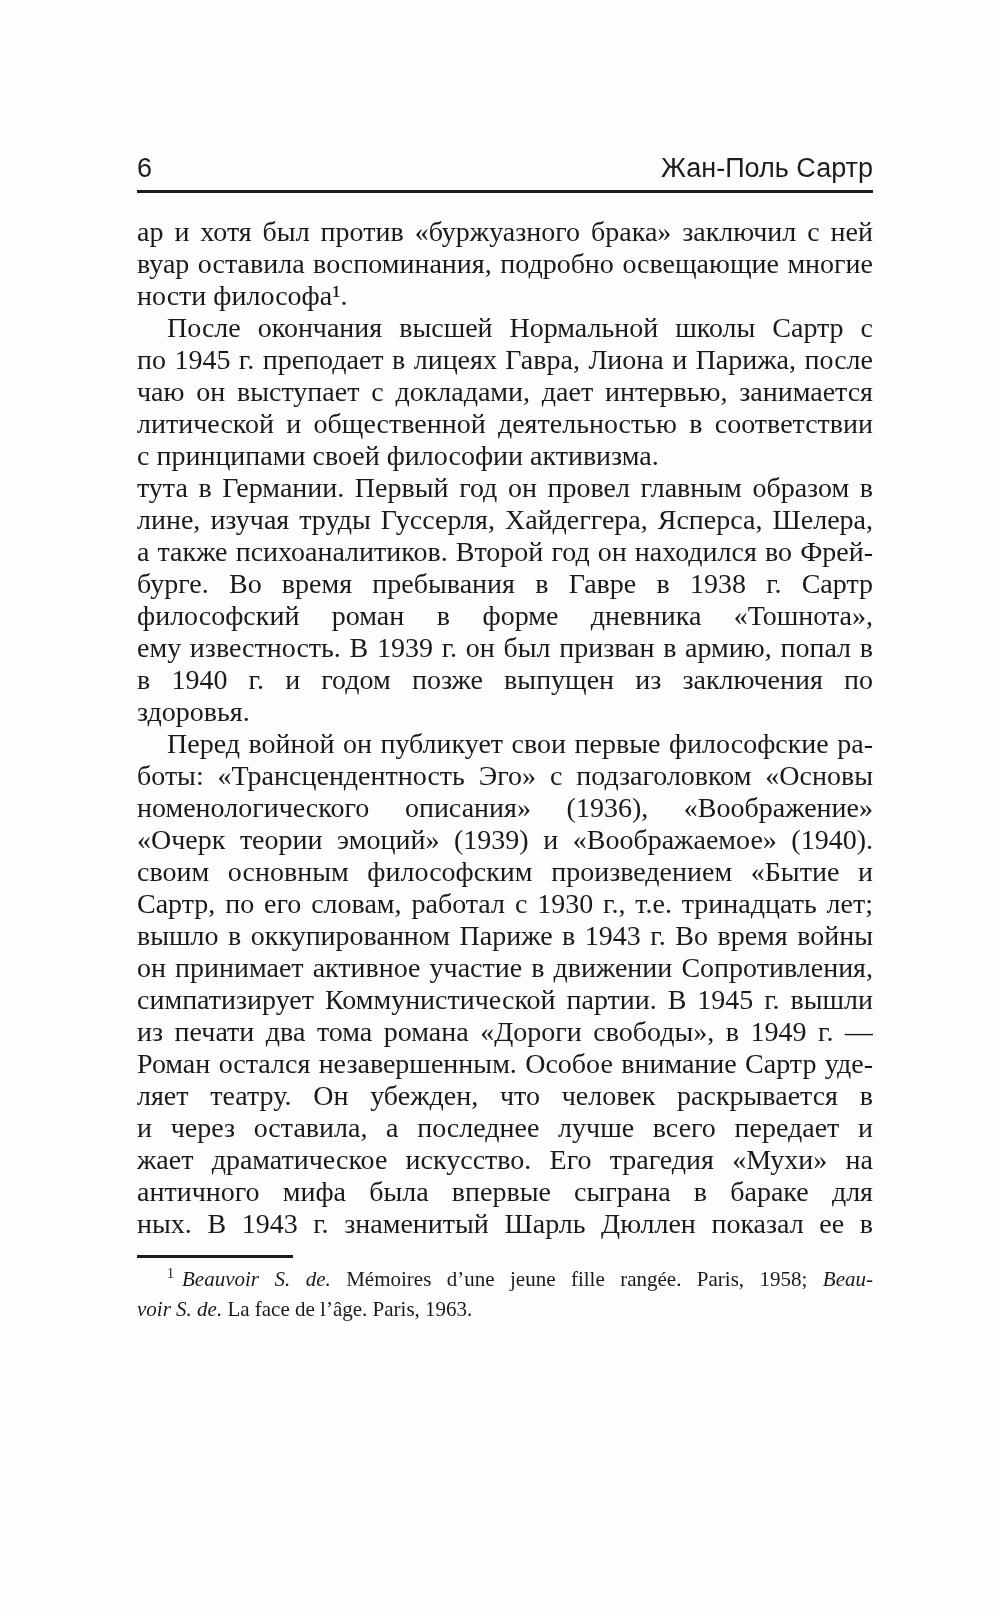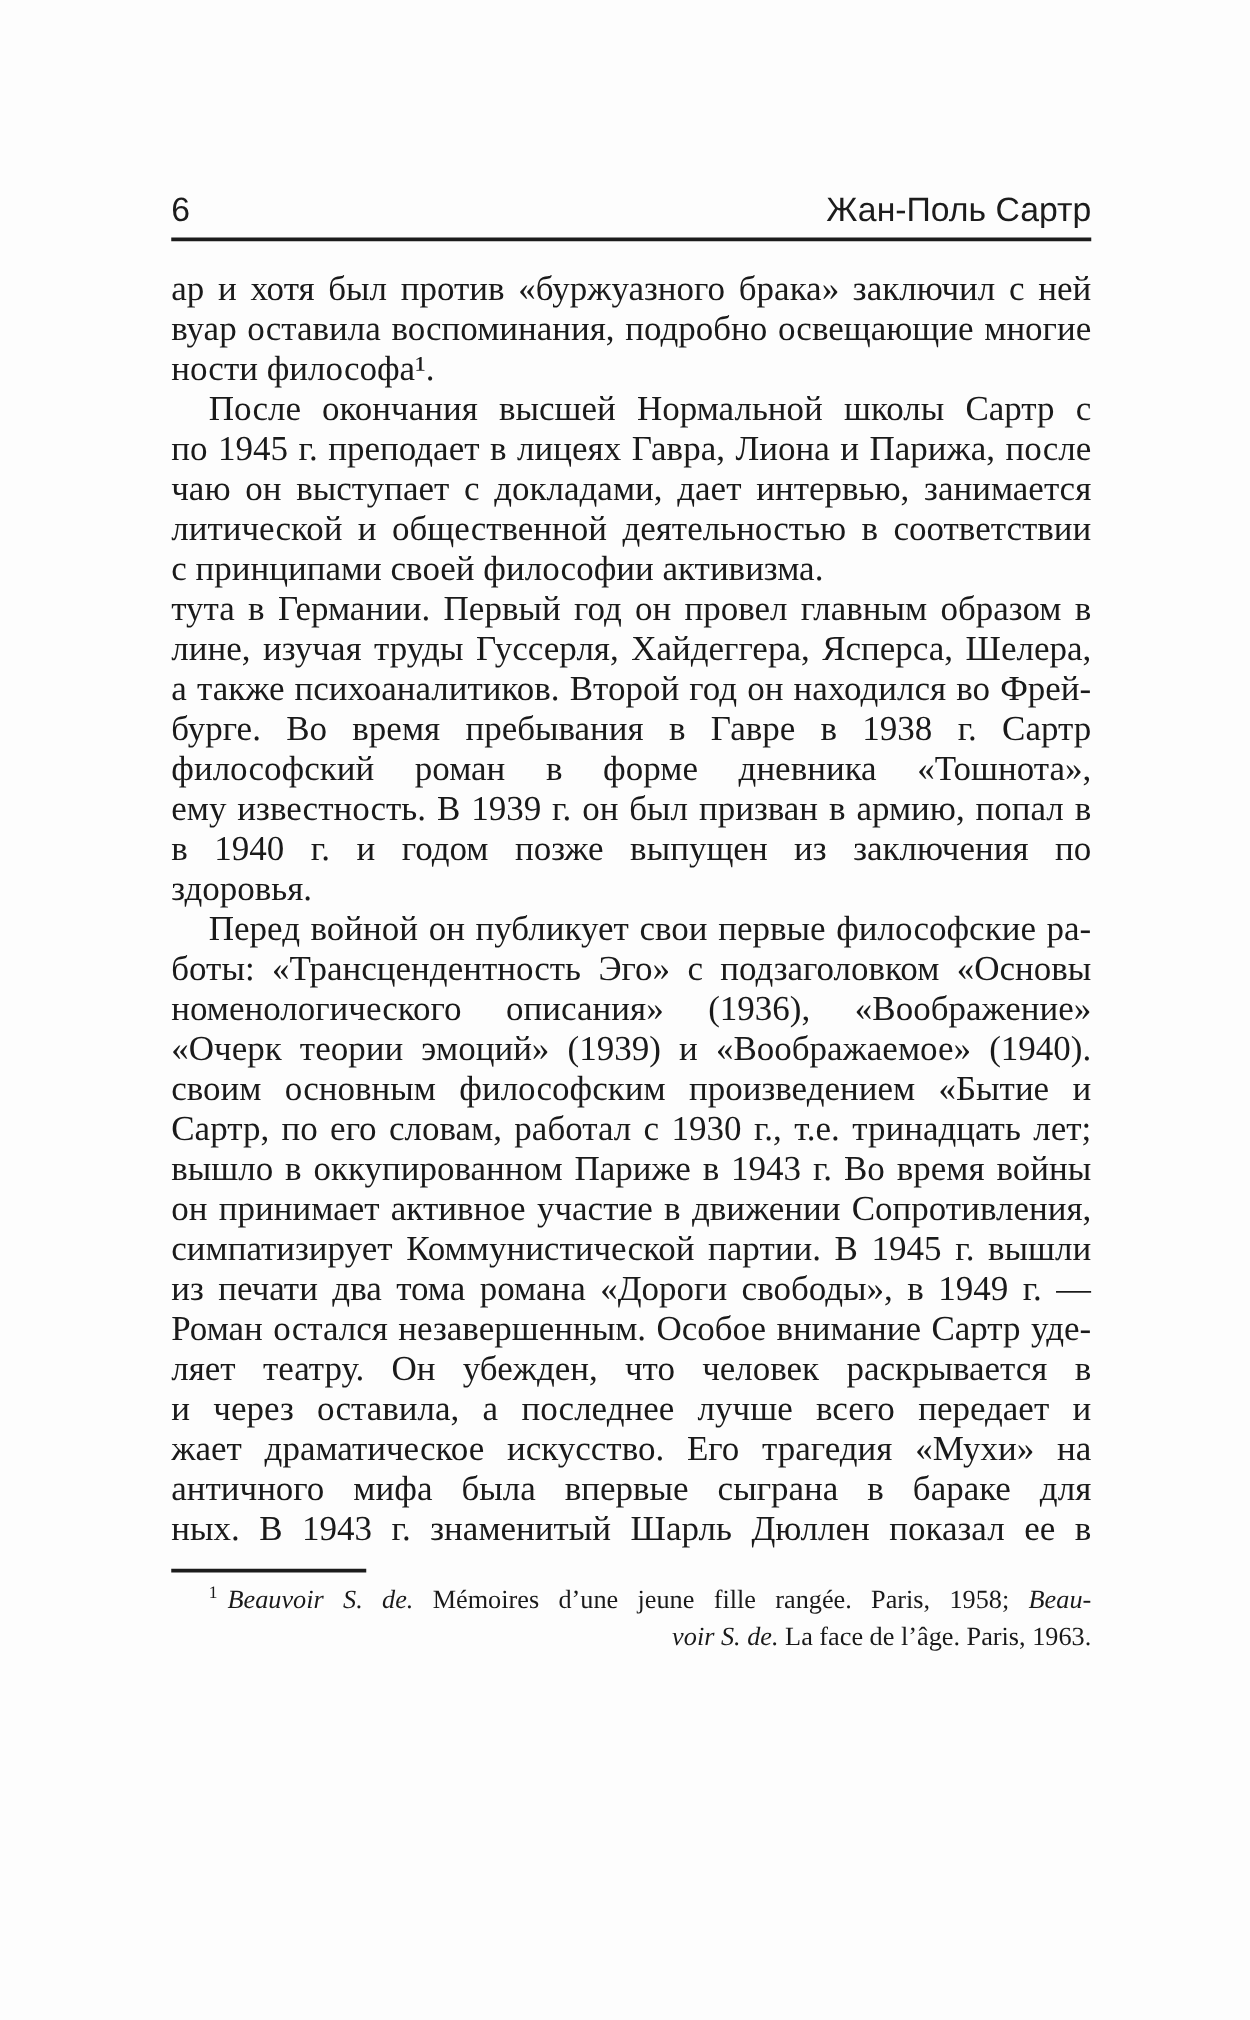--- a/index.html
+++ b/index.html
@@ -53,21 +53,21 @@
     margin-top: 15px;
     width: 156px;
     height: 3px;
     background: #1c1c1c;
   }
   .footnote {
     margin-top: 6px;
     font-size: 21px;
     line-height: 30px;
   }
-  .fn-line { height: 30px; overflow: hidden; text-align: right; }
+  .fn-line { height: 30px; overflow: hidden; }
   .fn-line.justified {
     text-indent: 30px;
     text-align: justify;
     text-align-last: justify;
   }
   .fn-marker {
     font-size: 14px;
     vertical-align: super;
     line-height: 0;
     margin-right: 8px;

